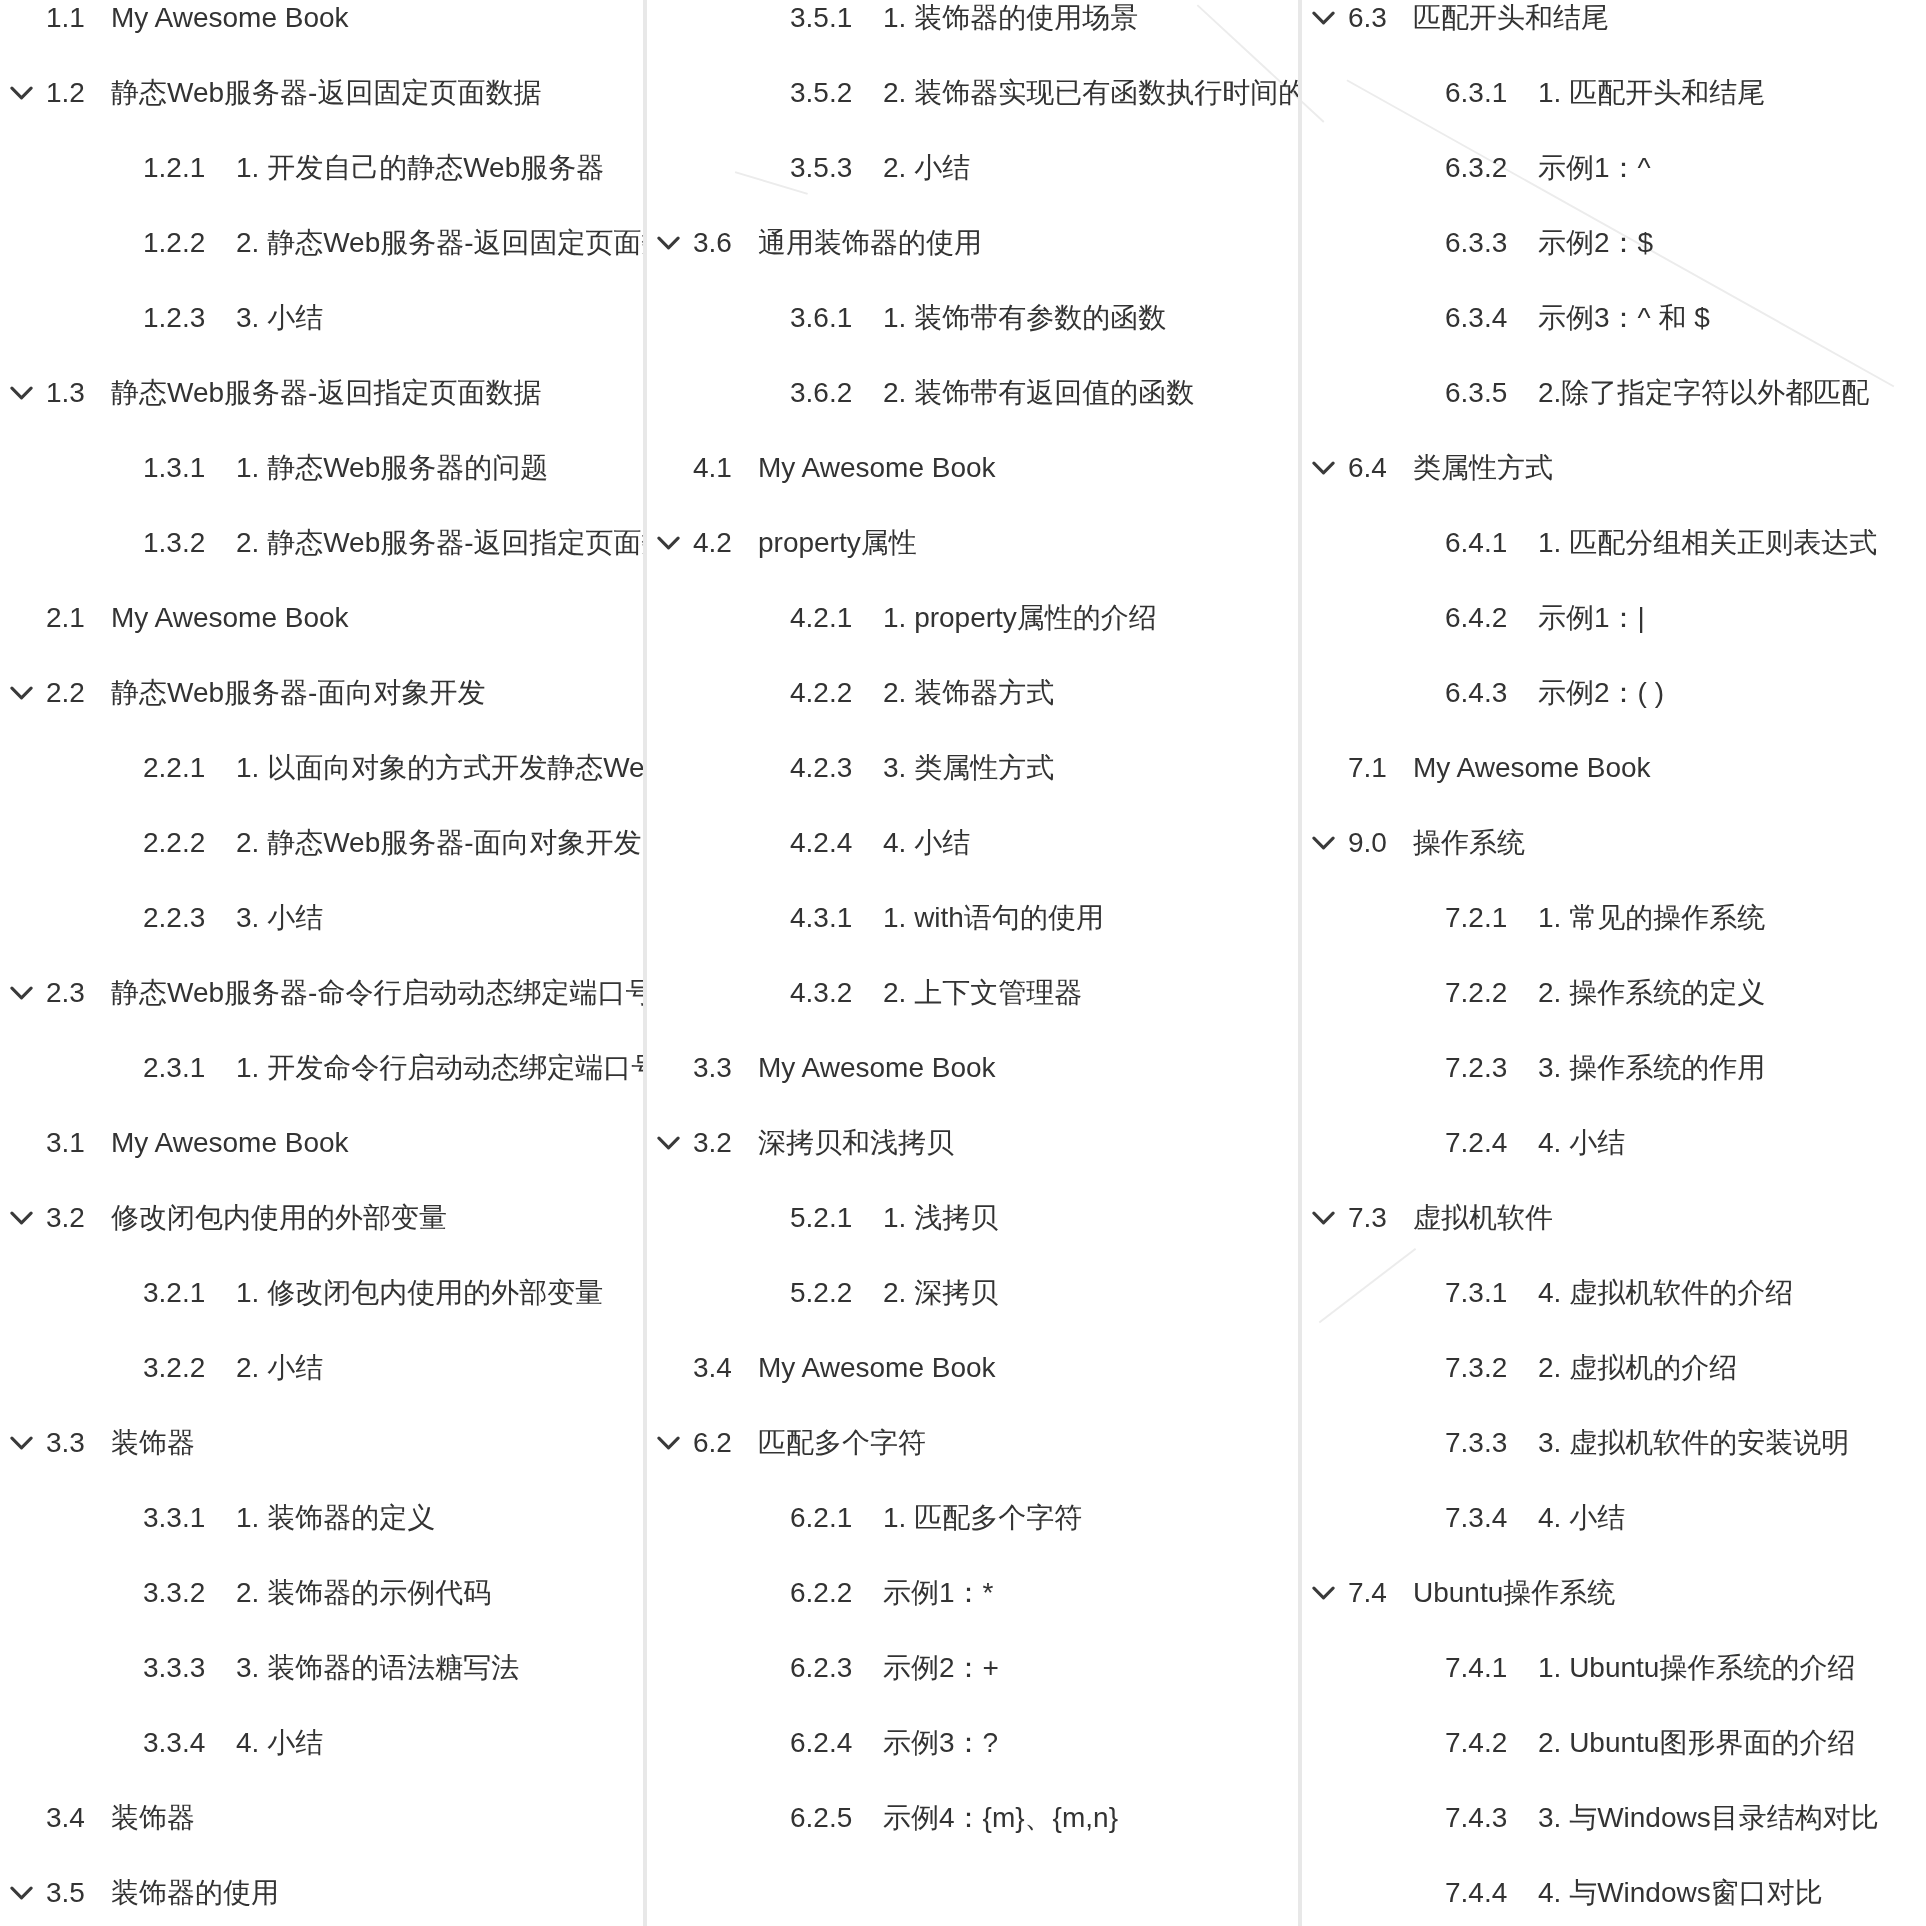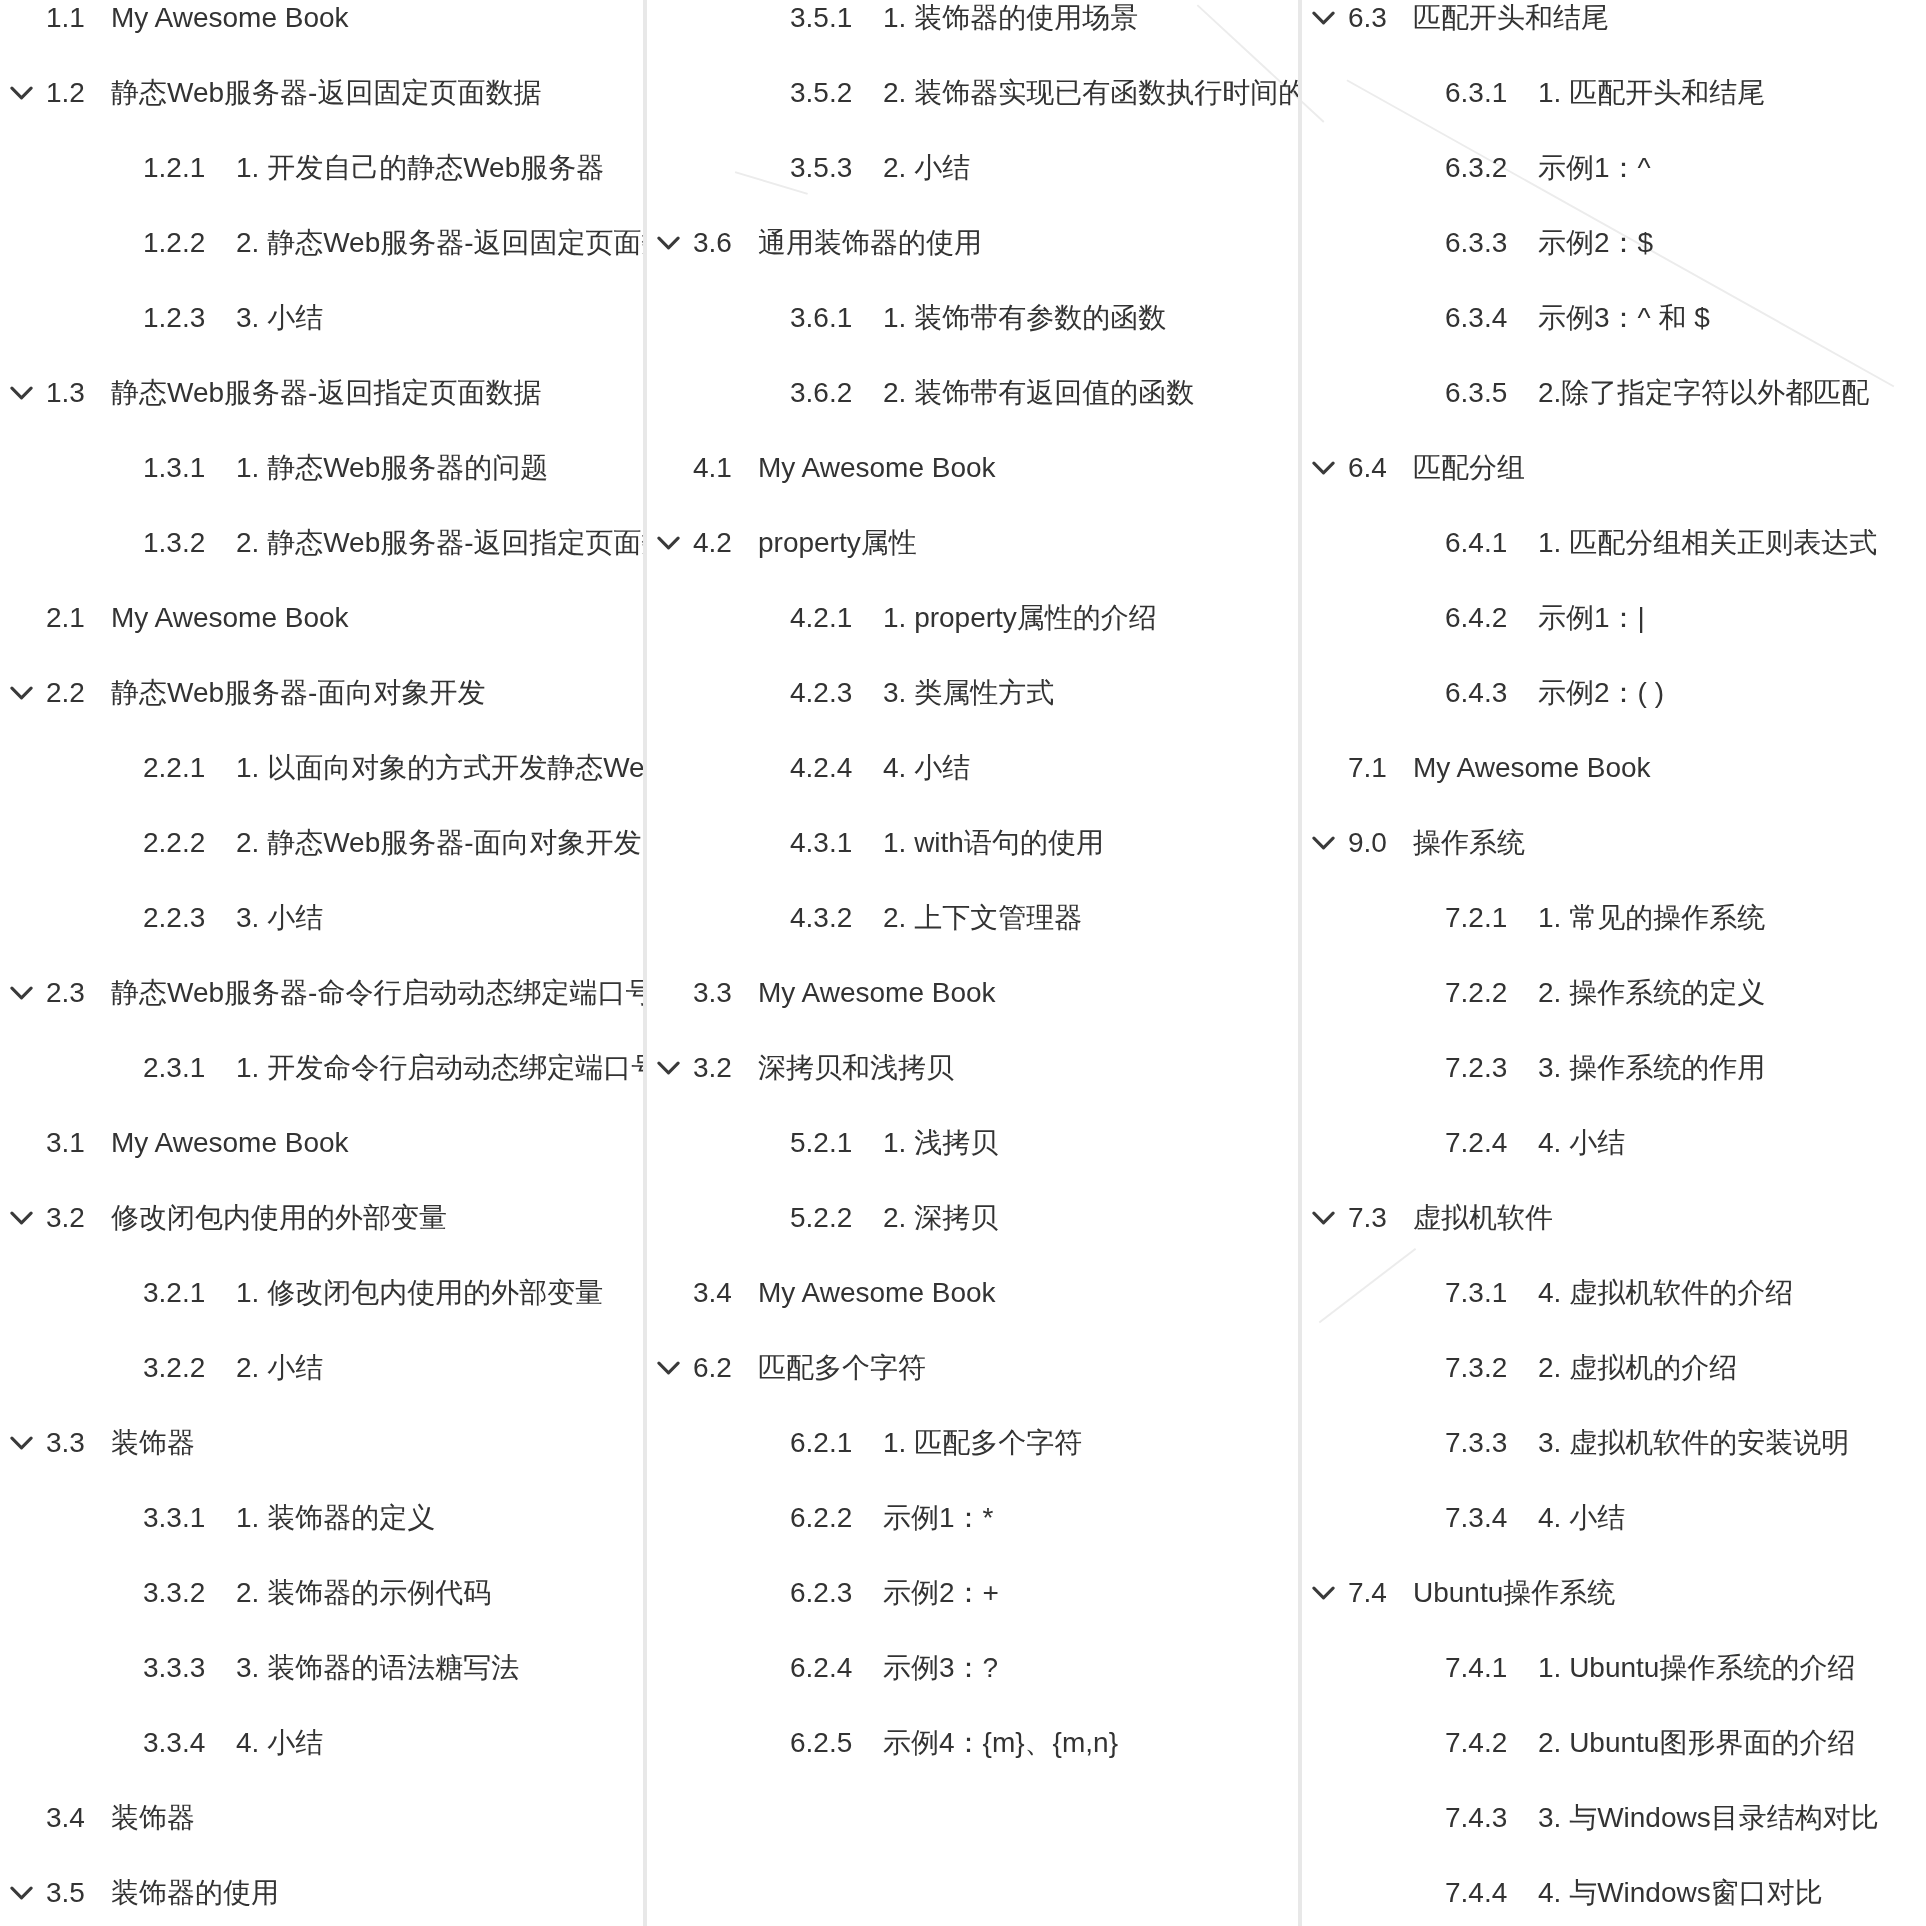--- a/index.html
+++ b/index.html
@@ -294,20 +294,24 @@
           </svg>
         </span>
         <span class="num">4.2</span>
         <span class="label">property属性</span>
       </div>
       <div class="toc-item lv3">
         <span class="num">4.2.1</span>
         <span class="label">1. property属性的介绍</span>
       </div>
       <div class="toc-item lv3">
+        <span class="num">4.2.2</span>
+        <span class="label">2. 装饰器方式</span>
+      </div>
+      <div class="toc-item lv3">
         <span class="num">4.2.3</span>
         <span class="label">3. 类属性方式</span>
       </div>
       <div class="toc-item lv3">
         <span class="num">4.2.4</span>
         <span class="label">4. 小结</span>
       </div>
       <div class="toc-item lv3">
         <span class="num">4.3.1</span>
         <span class="label">1. with语句的使用</span>
@@ -401,21 +405,21 @@
         <span class="num">6.3.5</span>
         <span class="label">2.除了指定字符以外都匹配</span>
       </div>
       <div class="toc-item lv2">
         <span class="chev">
           <svg viewBox="0 0 24 16" xmlns="http://www.w3.org/2000/svg">
             <polyline points="2,3 12,13 22,3"></polyline>
           </svg>
         </span>
         <span class="num">6.4</span>
-        <span class="label">匹配分组</span>
+        <span class="label">类属性方式</span>
       </div>
       <div class="toc-item lv3">
         <span class="num">6.4.1</span>
         <span class="label">1. 匹配分组相关正则表达式</span>
       </div>
       <div class="toc-item lv3">
         <span class="num">6.4.2</span>
         <span class="label">示例1：|</span>
       </div>
       <div class="toc-item lv3">

